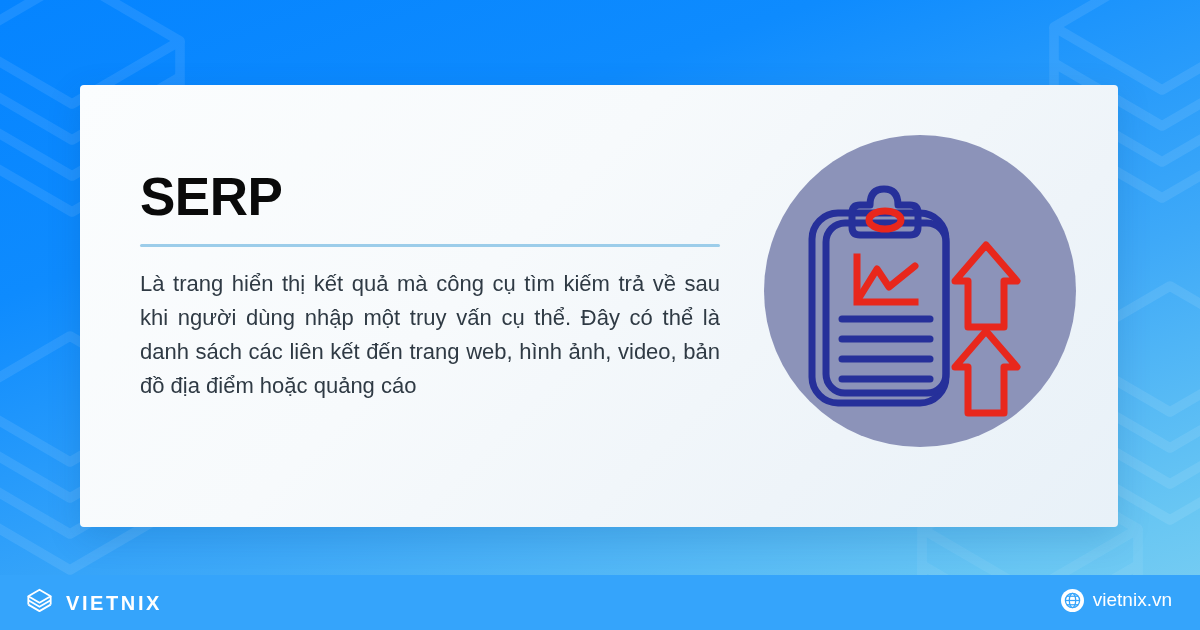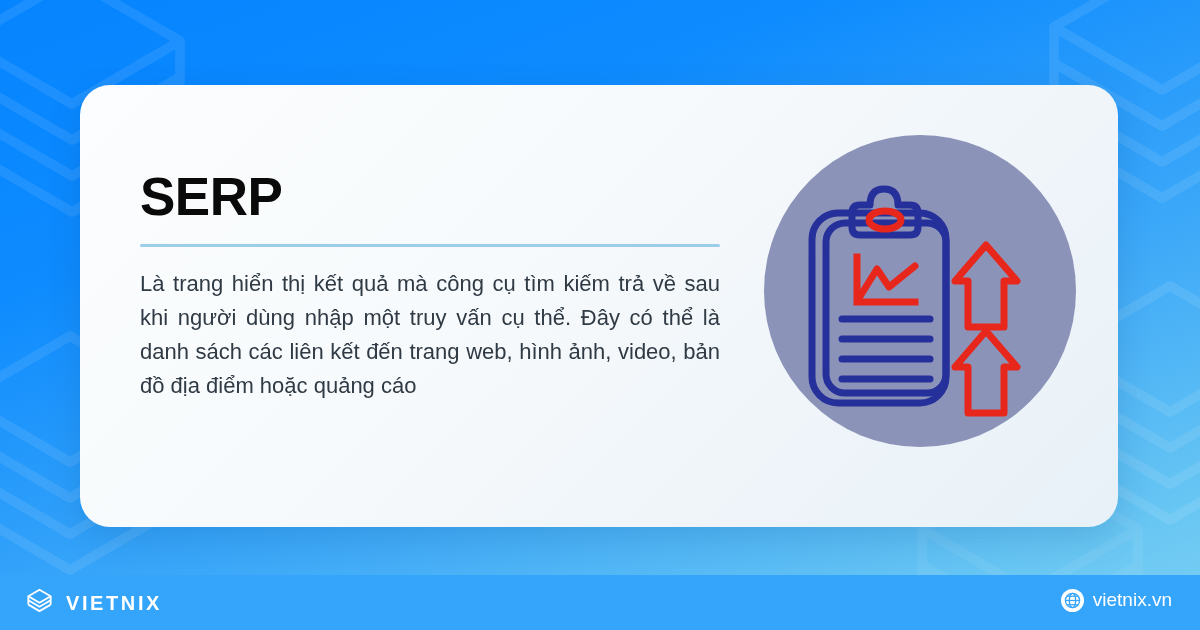--- a/index.html
+++ b/index.html
@@ -39,21 +39,21 @@
   .wm-br { left: 1020px; top: 250px;  }
   .wm-mr { left: 880px;  top: 430px; opacity: 0.06; }
 
   
   .card {
     position: absolute;
     left: 80px;
     top: 85px;
     width: 1038px;
     height: 442px;
-    border-radius: 30px;
+    border-radius: 4px;
     background: linear-gradient(135deg, #fbfdfe 0%, #f7fafc 40%, #eef4f9 75%, #e8f1f8 100%);
     box-shadow: 0 10px 34px rgba(6, 60, 120, 0.16);
     overflow: hidden;
   }
 
   
   .text-col {
     position: absolute;
     left: 60px;
     top: 85px;

